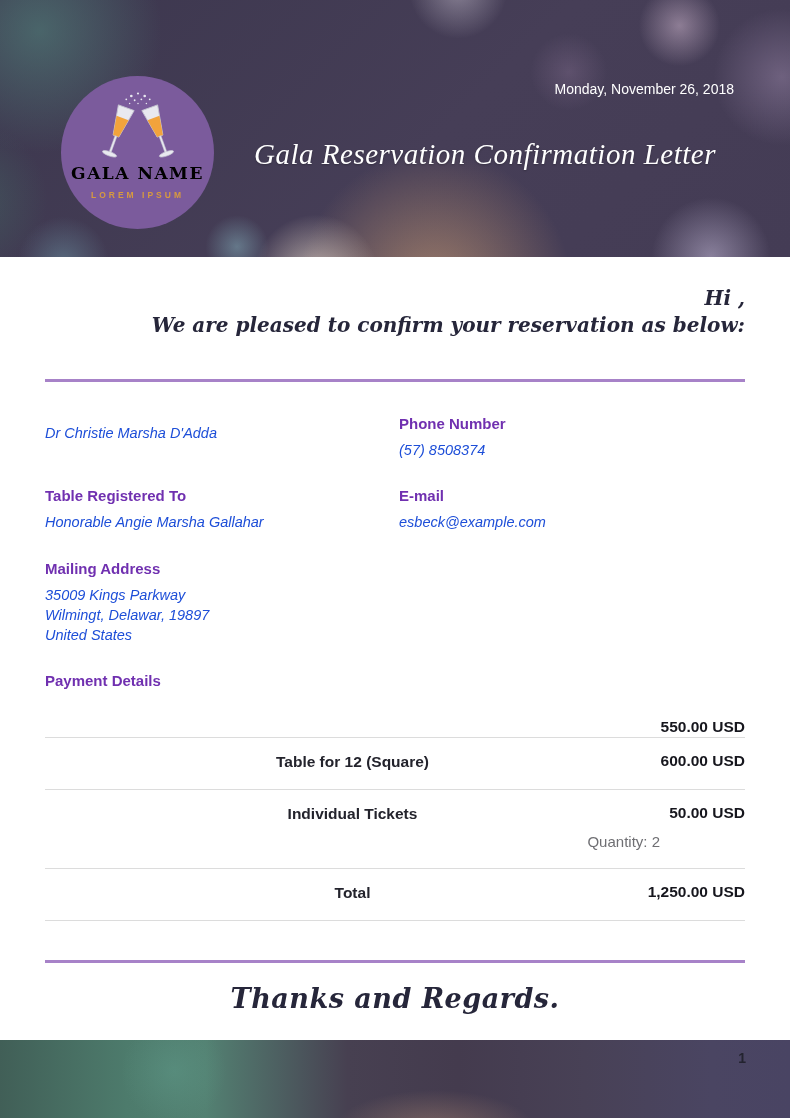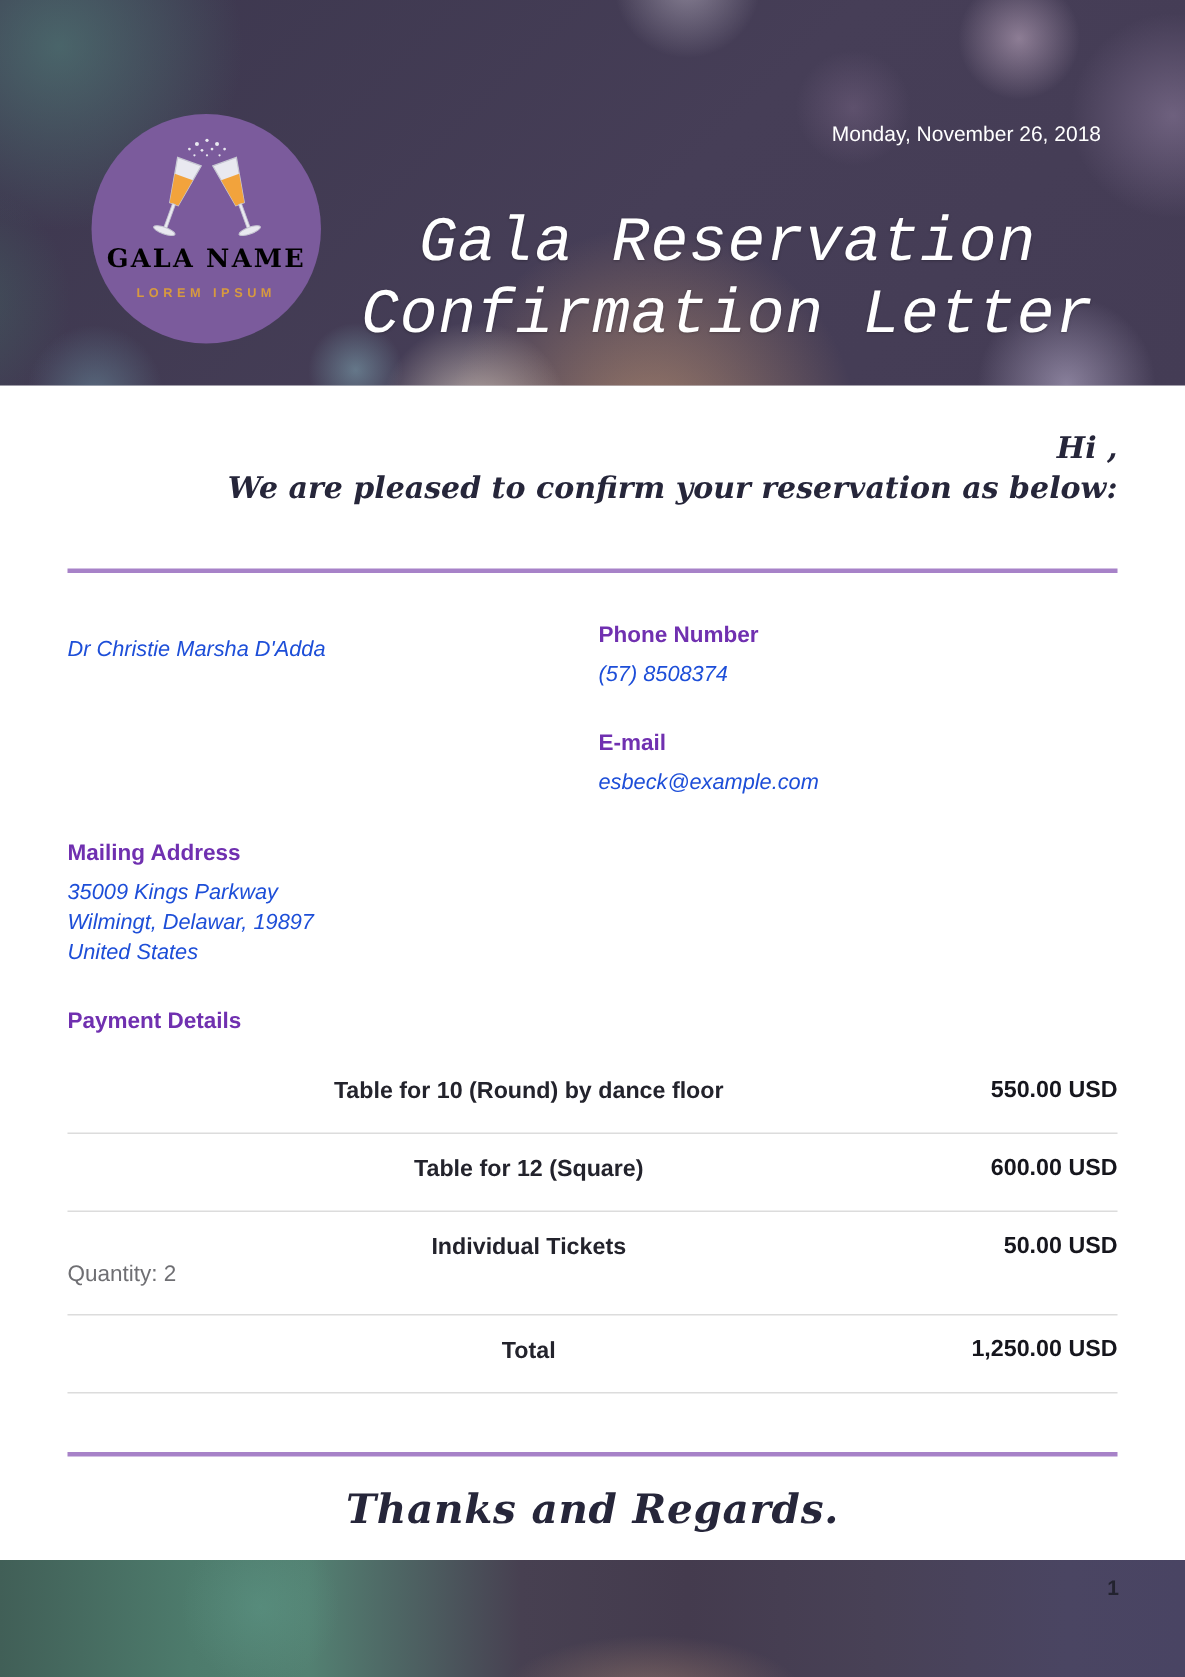--- a/index.html
+++ b/index.html
@@ -35,21 +35,21 @@
   .logo-name {
     color:#000000; font-size:17px; font-weight:bold; letter-spacing:1.5px;
     font-family:"DejaVu Serif",serif; margin-top:0;
   }
   .logo-tagline {
     color:#d79a3f; font-size:8.5px; font-weight:bold; letter-spacing:3px; margin-top:7px;
   }
   .hero-date { position:absolute; top:81px; right:56px; color:#ffffff; font-size:14px; }
   .hero-title {
     position:absolute; top:138px; left:230px; right:50px; text-align:center;
-    color:#ffffff; font-size:42px; font-family:Liberation Mono, monospace;
+    color:#ffffff; font-size:29px; font-family:Liberation Serif, serif;
     font-style:italic; font-weight:500; letter-spacing:0.5px;
     text-shadow:0 1px 2px rgba(0,0,0,0.25);
   }
 
   
   .content { padding:0 45px; }
   .greeting {
     margin-top:29px; text-align:right;
     font-family:"DejaVu Serif",serif; font-style:italic; color:#26263a;
   }
@@ -67,21 +67,21 @@
     font-style:italic;
   }
   .fvalue:empty { display:none; }
   .field-payment { margin-bottom:12px; }
 
   
   .ptable { margin-top:3px; }
   .prow { position:relative; border-bottom:1px solid #dcdcdc; padding:15px 0 18px; }
   .pname { width:615px; text-align:center; font-weight:bold; color:#23232c; font-size:15.5px; }
   .pamt  { position:absolute; right:0; top:14px; font-weight:bold; color:#16161d; font-size:15.5px; white-space:nowrap; }
-  .pnote { width:615px; text-align:left; color:#6f6f73; font-size:15px; }
+  .pnote { width:615px; text-align:right; color:#6f6f73; font-size:15px; margin-top:10px; }
   .pnote:empty { display:none; }
 
   .hr-purple2 { height:3px; background:#a782c8; border:0; margin-top:39px; }
   .closing {
     text-align:center; margin-top:20px;
     font-family:"DejaVu Serif",serif; font-style:italic; font-weight:bold;
     font-size:27px; color:#26263a; letter-spacing:0.5px;
   }
 
   
@@ -149,39 +149,42 @@
     <div class="hr-purple"></div>
 
     <div class="details">
       <div class="field c1">
         <div class="fvalue">Dr Christie Marsha D'Adda</div>
       </div>
       <div class="field c2">
         <div class="flabel">Phone Number</div>
         <div class="fvalue">(57) 8508374</div>
       </div>
+      <div class="field c1">
+        <div class="flabel">Table Registered To</div>
+        <div class="fvalue">Honorable Angie Marsha Gallahar</div>
+      </div>
       <div class="field c2">
         <div class="flabel">E-mail</div>
         <div class="fvalue">esbeck@example.com</div>
       </div>
       <div class="field c1">
         <div class="flabel">Mailing Address</div>
         <div class="fvalue">35009 Kings Parkway
 Wilmingt, Delawar, 19897
 United States</div>
       </div>
       <div class="field c1 field-payment">
         <div class="flabel">Payment Details</div>
 
       </div>
     </div>
 
     <div class="ptable">
       <div class="prow">
-        <div class="pname">Table for 10 (Round) by dance floor</div>
 
         <div class="pamt">550.00 USD</div>
       </div>
       <div class="prow">
         <div class="pname">Table for 12 (Square)</div>
 
         <div class="pamt">600.00 USD</div>
       </div>
       <div class="prow">
         <div class="pname">Individual Tickets</div>

